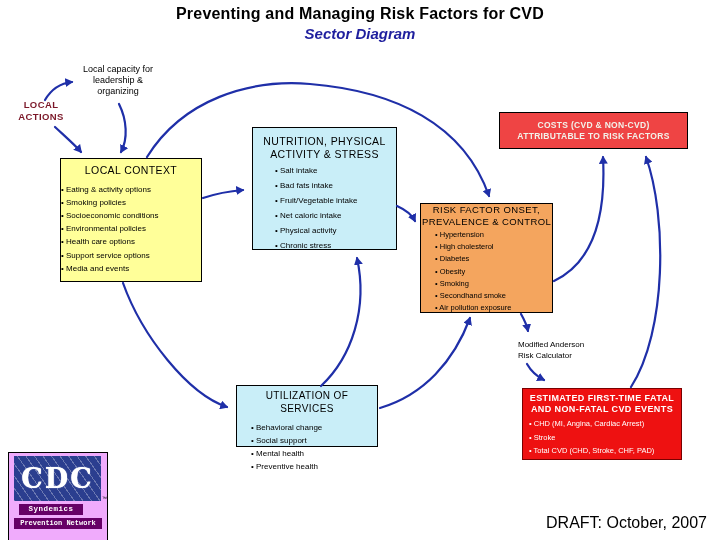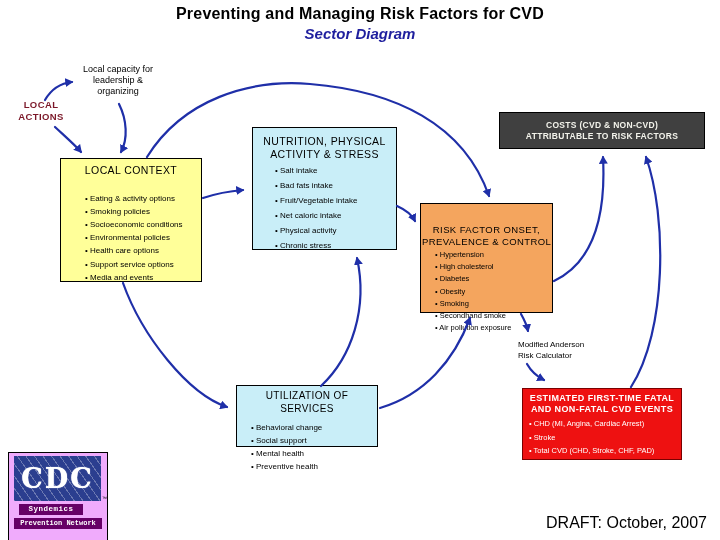--- a/index.html
+++ b/index.html
@@ -35,39 +35,39 @@
   .box { position:absolute; border:1px solid #000; box-sizing:border-box; }
   .box h3 {
     margin:5px 1px 1px; text-align:center; font-weight:normal;
     font-size:10.5px; line-height:12.5px; letter-spacing:0.4px; color:#000;
   }
   .box ul { list-style:none; margin:2px 0 0; padding:0; }
   .box li { color:#000; }
   .box li::before { content:"• "; }
 
   .box-context { left:60px; top:158px; width:142px; height:124px; background:#ffff99; }
-  .box-context ul { padding-left:24px; margin-top:15px; }
+  .box-context ul { padding-left:0; margin-top:6px; }
   .box-context li { font-size:8px; line-height:13.2px; }
 
   .box-nutrition { left:252px; top:127px; width:145px; height:123px; background:#c9eef8; }
   .box-nutrition h3 { margin-top:7px; }
   .box-nutrition ul { padding-left:22px; margin-top:3px; }
   .box-nutrition li { font-size:8px; line-height:15px; }
 
   .box-costs {
-    left:499px; top:112px; width:206px; height:37px; background:#404040;
+    left:499px; top:112px; width:189px; height:37px; background:#ef4444;
     border-width:1.5px; display:flex; align-items:center; justify-content:center;
   }
   .box-costs .costs-text {
     text-align:center; font-size:8.5px; line-height:11px; font-weight:bold;
     color:#f2f2ea; letter-spacing:0.3px;
   }
 
   .box-risk { left:420px; top:203px; width:133px; height:110px; background:#f4a55e; }
-  .box-risk h3 { font-size:9.5px; line-height:11.5px; margin-top:20px; white-space:nowrap; }
+  .box-risk h3 { font-size:9.5px; line-height:11.5px; margin-top:0; white-space:nowrap; }
   .box-risk ul { padding-left:14px; margin-top:2px; }
   .box-risk li { font-size:7.5px; line-height:12.2px; }
 
   .box-utilization { left:236px; top:385px; width:142px; height:62px; background:#c9eef8; }
   .box-utilization h3 { margin-top:4px; font-size:10px; }
   .box-utilization ul { padding-left:14px; margin-top:6px; }
   .box-utilization li { font-size:8px; line-height:13px; }
 
   .box-events { left:522px; top:388px; width:160px; height:72px; background:#ee1111; border-color:#7a0000; }
   .box-events h3 { font-size:9px; line-height:11px; font-weight:bold; color:#ffffff; margin-top:4px; }

